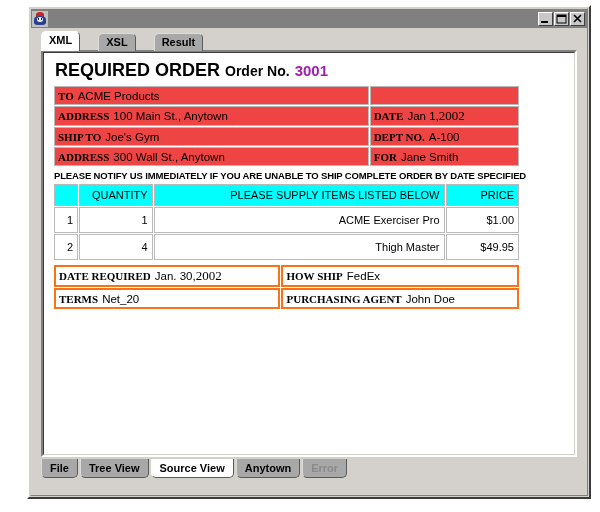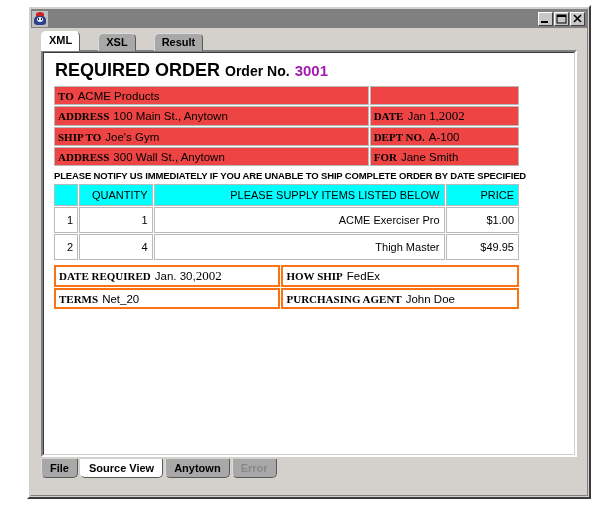--- a/index.html
+++ b/index.html
@@ -464,19 +464,20 @@
               </tr>
             </tbody>
           </table>
 
         </div>
       </div>
     </div>
 
     <div class="bottom-tabs">
       <div class="btab">File</div>
+      <div class="btab">Tree View</div>
       <div class="btab selected">Source View</div>
       <div class="btab">Anytown</div>
       <div class="btab disabled">Error</div>
     </div>
 
   </div>
 </div>
 
 </body></html>

